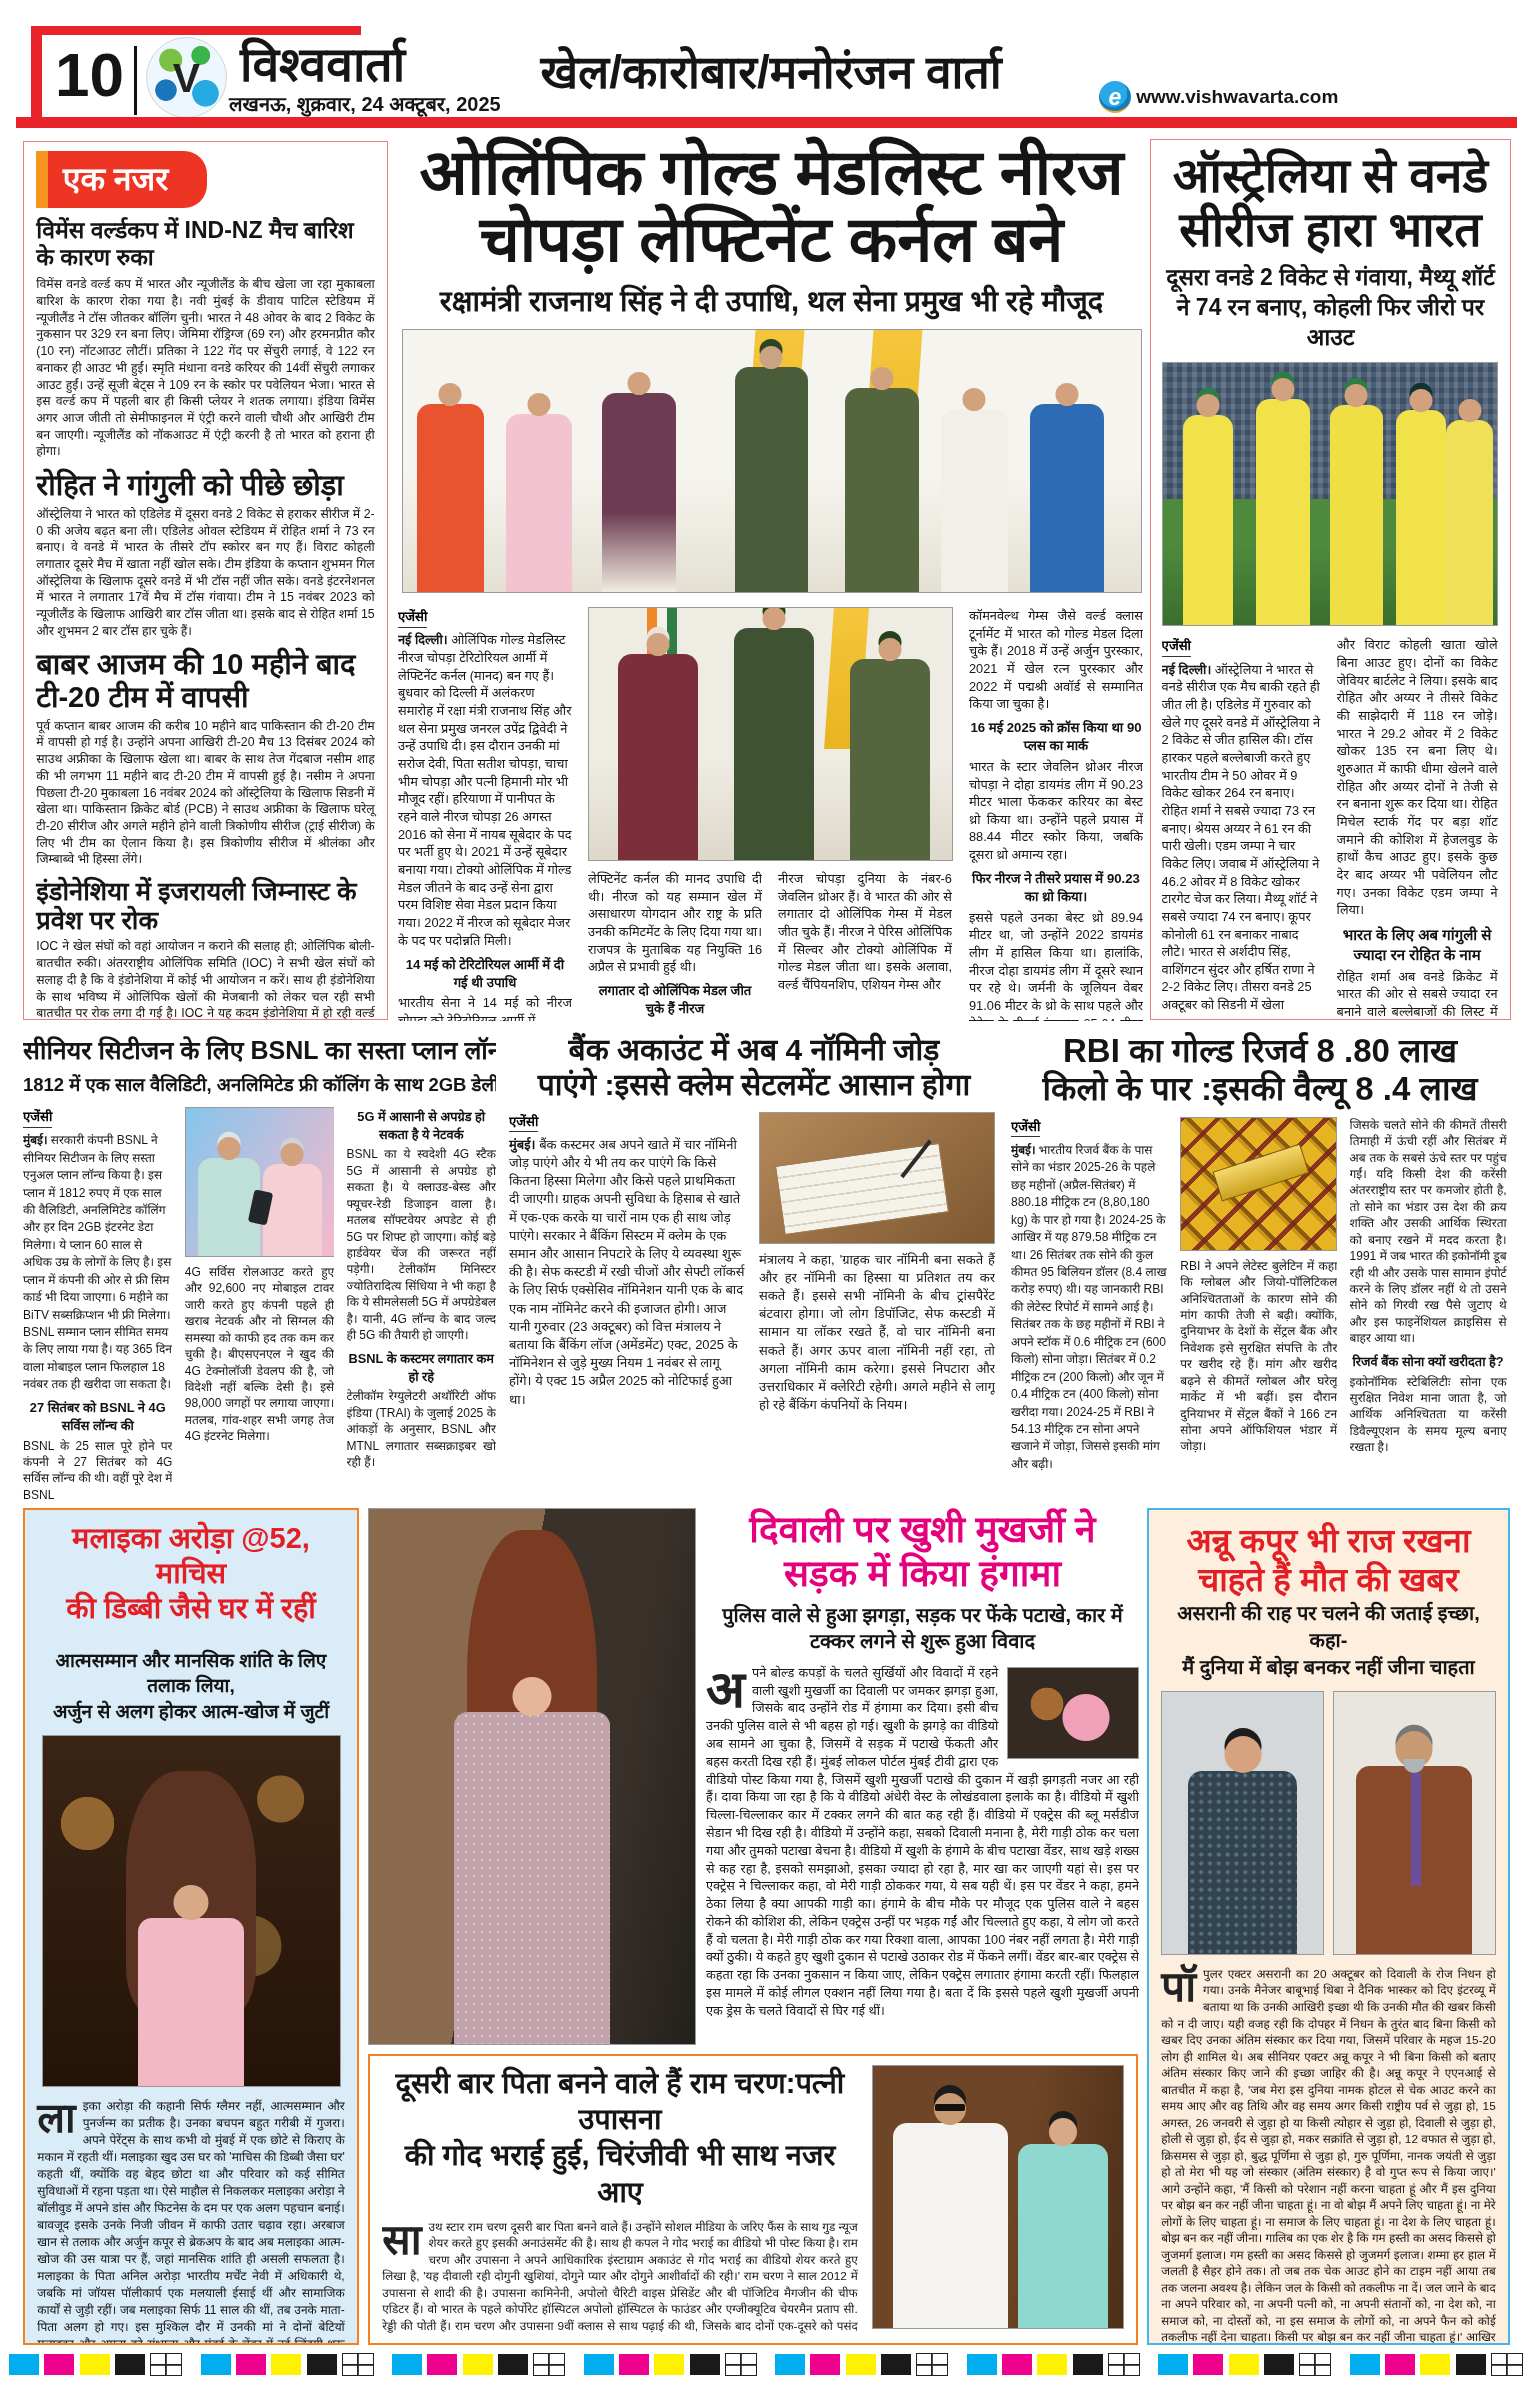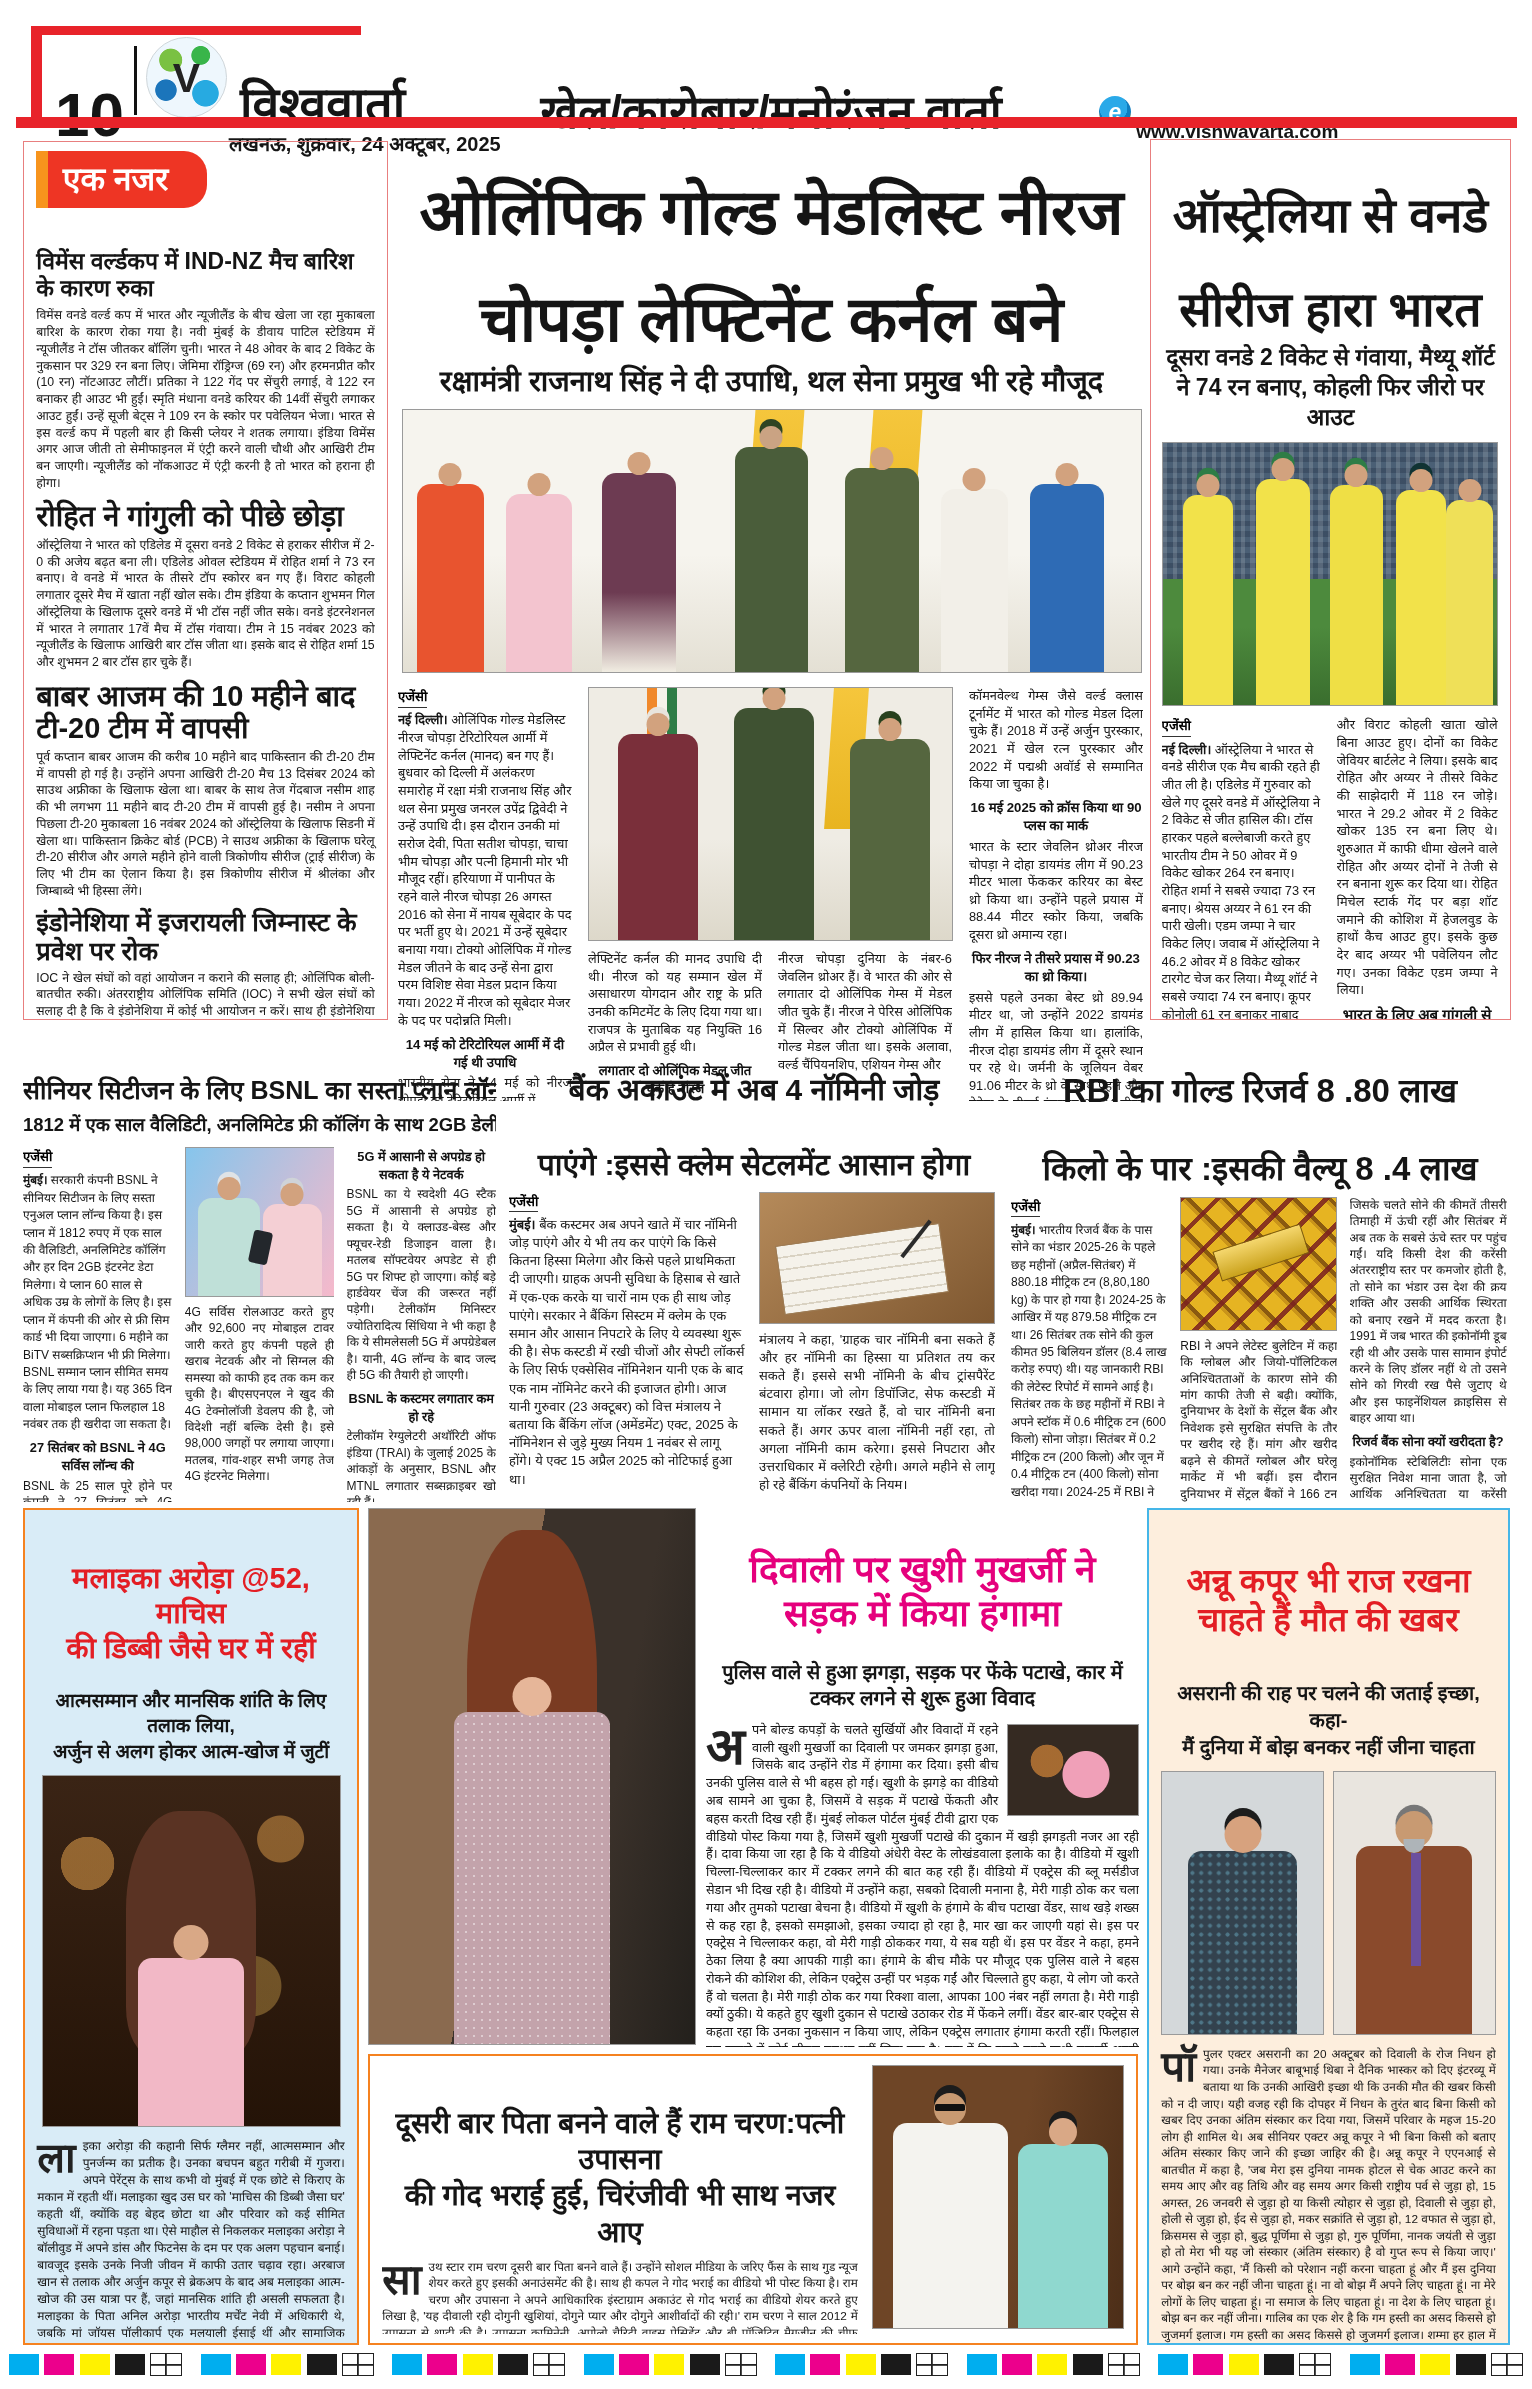--- a/index.html
+++ b/index.html
@@ -1,20 +1,20 @@
 <!DOCTYPE html>
 <html lang="hi" style="font-size:14px"><head>
 <meta charset="utf-8">
 <style>
   html,body{margin:0;padding:0;}
   body{font-family:"Liberation Sans","DejaVu Sans",sans-serif;background:#888;}
   #page{position:relative;width:1532px;height:2389px;background:#fff;overflow:hidden;margin:0 auto;}
   .abs{position:absolute;}
   .red{background:#e8232a;}
-  .hl{font-weight:bold;color:#151515;margin-top:40px;}
+  .hl{font-weight:bold;color:#151515;}
   .ctr{text-align:center;}
   .just{text-align:justify;}
   .clip{overflow:hidden;}
   .byline{font-weight:bold;font-size:13.2px;border-bottom:1.8px solid #333;display:inline-block;padding-bottom:1.8px;margin-bottom:3.5px;}
   .bodytxt{color:#161616;}
   .crosshead{font-weight:bold;text-align:center;margin:5.3px 0 3.5px 0;color:#111;}
   .photo{position:relative;overflow:hidden;border:0.9px solid #9a9a9a;box-sizing:border-box;}
   .pr{position:absolute;bottom:0;border-radius:14px 14px 0 0;}
   .hd{position:absolute;top:-21px;left:50%;transform:translateX(-50%);width:23px;height:23px;border-radius:50%;display:block;background:#d2a27e;}
   .flagY{position:absolute;width:49px;height:185px;background:linear-gradient(#f5c63c,#e8b420);transform:skewX(-4deg);top:0;}
@@ -296,21 +296,21 @@
     <div class="pr" style="left:26%;width:48%;height:62%;background:
         radial-gradient(circle,rgba(255,255,255,.45) 0.9px,transparent 1.4px) 0 0/8px 8px,#c3a3ab;">
       <i class="hd" style="width:39px;height:39px;top:-35px;background:#e6b699;"></i>
     </div>
   </div>
   <div class="abs clip" style="left:706px;top:1508px;width:433px;height:539px;">
     <div class="hl ctr" style="font-size:37px;line-height:1.18;color:#e5007d;">
       <span>दिवाली पर खुशी मुखर्जी ने</span><br>
       <span>सड़क में किया हंगामा</span>
     </div>
-    <div class="hl ctr" style="font-size:20px;line-height:1.3;margin-top:24px;">
+    <div class="hl ctr" style="font-size:20px;line-height:1.3;margin-top:7px;">
       <span>पुलिस वाले से हुआ झगड़ा, सड़क पर फेंके पटाखे, कार में</span><br>
       <span>टक्कर लगने से शुरू हुआ विवाद</span>
     </div>
     <div class="bodytxt just clip" style="font-size:12.7px;line-height:1.4;margin-top:10.6px;height:379px;">
       <span class="photo" style="float:right;width:132px;height:92px;margin:1.8px 0 5.3px 8.8px;background:radial-gradient(circle at 60% 55%,#f0a0b8 0 23px,transparent 24px),radial-gradient(circle at 30% 40%,rgba(240,150,60,.6) 0 16px,transparent 16.7px),#352a22;display:inline-block;"></span>
       <span class="dc" style="font-size:51px;">अ</span><span>पने बोल्ड कपड़ों के चलते सुर्खियों और विवादों में रहने वाली खुशी मुखर्जी का दिवाली पर जमकर झगड़ा हुआ, जिसके बाद उन्होंने रोड में हंगामा कर दिया। इसी बीच उनकी पुलिस वाले से भी बहस हो गई। खुशी के झगड़े का वीडियो अब सामने आ चुका है, जिसमें वे सड़क में पटाखे फेंकती और बहस करती दिख रही हैं। मुंबई लोकल पोर्टल मुंबई टीवी द्वारा एक वीडियो पोस्ट किया गया है, जिसमें खुशी मुखर्जी पटाखे की दुकान में खड़ी झगड़ती नजर आ रही हैं। दावा किया जा रहा है कि ये वीडियो अंधेरी वेस्ट के लोखंडवाला इलाके का है। वीडियो में खुशी चिल्ला-चिल्लाकर कार में टक्कर लगने की बात कह रही हैं। वीडियो में एक्ट्रेस की ब्लू मर्सडीज सेडान भी दिख रही है। वीडियो में उन्होंने कहा, सबको दिवाली मनाना है, मेरी गाड़ी ठोक कर चला गया और तुमको पटाखा बेचना है। वीडियो में खुशी के हंगामे के बीच पटाखा वेंडर, साथ खड़े शख्स से कह रहा है, इसको समझाओ, इसका ज्यादा हो रहा है, मार खा कर जाएगी यहां से। इस पर एक्ट्रेस ने चिल्लाकर कहा, वो मेरी गाड़ी ठोककर गया, ये सब यही थें। इस पर वेंडर ने कहा, हमने ठेका लिया है क्या आपकी गाड़ी का। हंगामे के बीच मौके पर मौजूद एक पुलिस वाले ने बहस रोकने की कोशिश की, लेकिन एक्ट्रेस उन्हीं पर भड़क गईं और चिल्लाते हुए कहा, ये लोग जो करते हैं वो चलता है। मेरी गाड़ी ठोक कर गया रिक्शा वाला, आपका 100 नंबर नहीं लगता है। मेरी गाड़ी क्यों ठुकी। ये कहते हुए खुशी दुकान से पटाखे उठाकर रोड में फेंकने लगीं। वेंडर बार-बार एक्ट्रेस से कहता रहा कि उनका नुकसान न किया जाए, लेकिन एक्ट्रेस लगातार हंगामा करती रहीं। फिलहाल इस मामले में कोई लीगल एक्शन नहीं लिया गया है। बता दें कि इससे पहले खुशी मुखर्जी अपनी एक ड्रेस के चलते विवादों से घिर गई थीं।</span>
     </div>
   </div>
 
   <div class="abs bx" style="left:368px;top:2054px;width:770px;height:291px;border:2.6px solid #f58220;padding:8.8px 12.3px;display:flex;gap:14px;">

